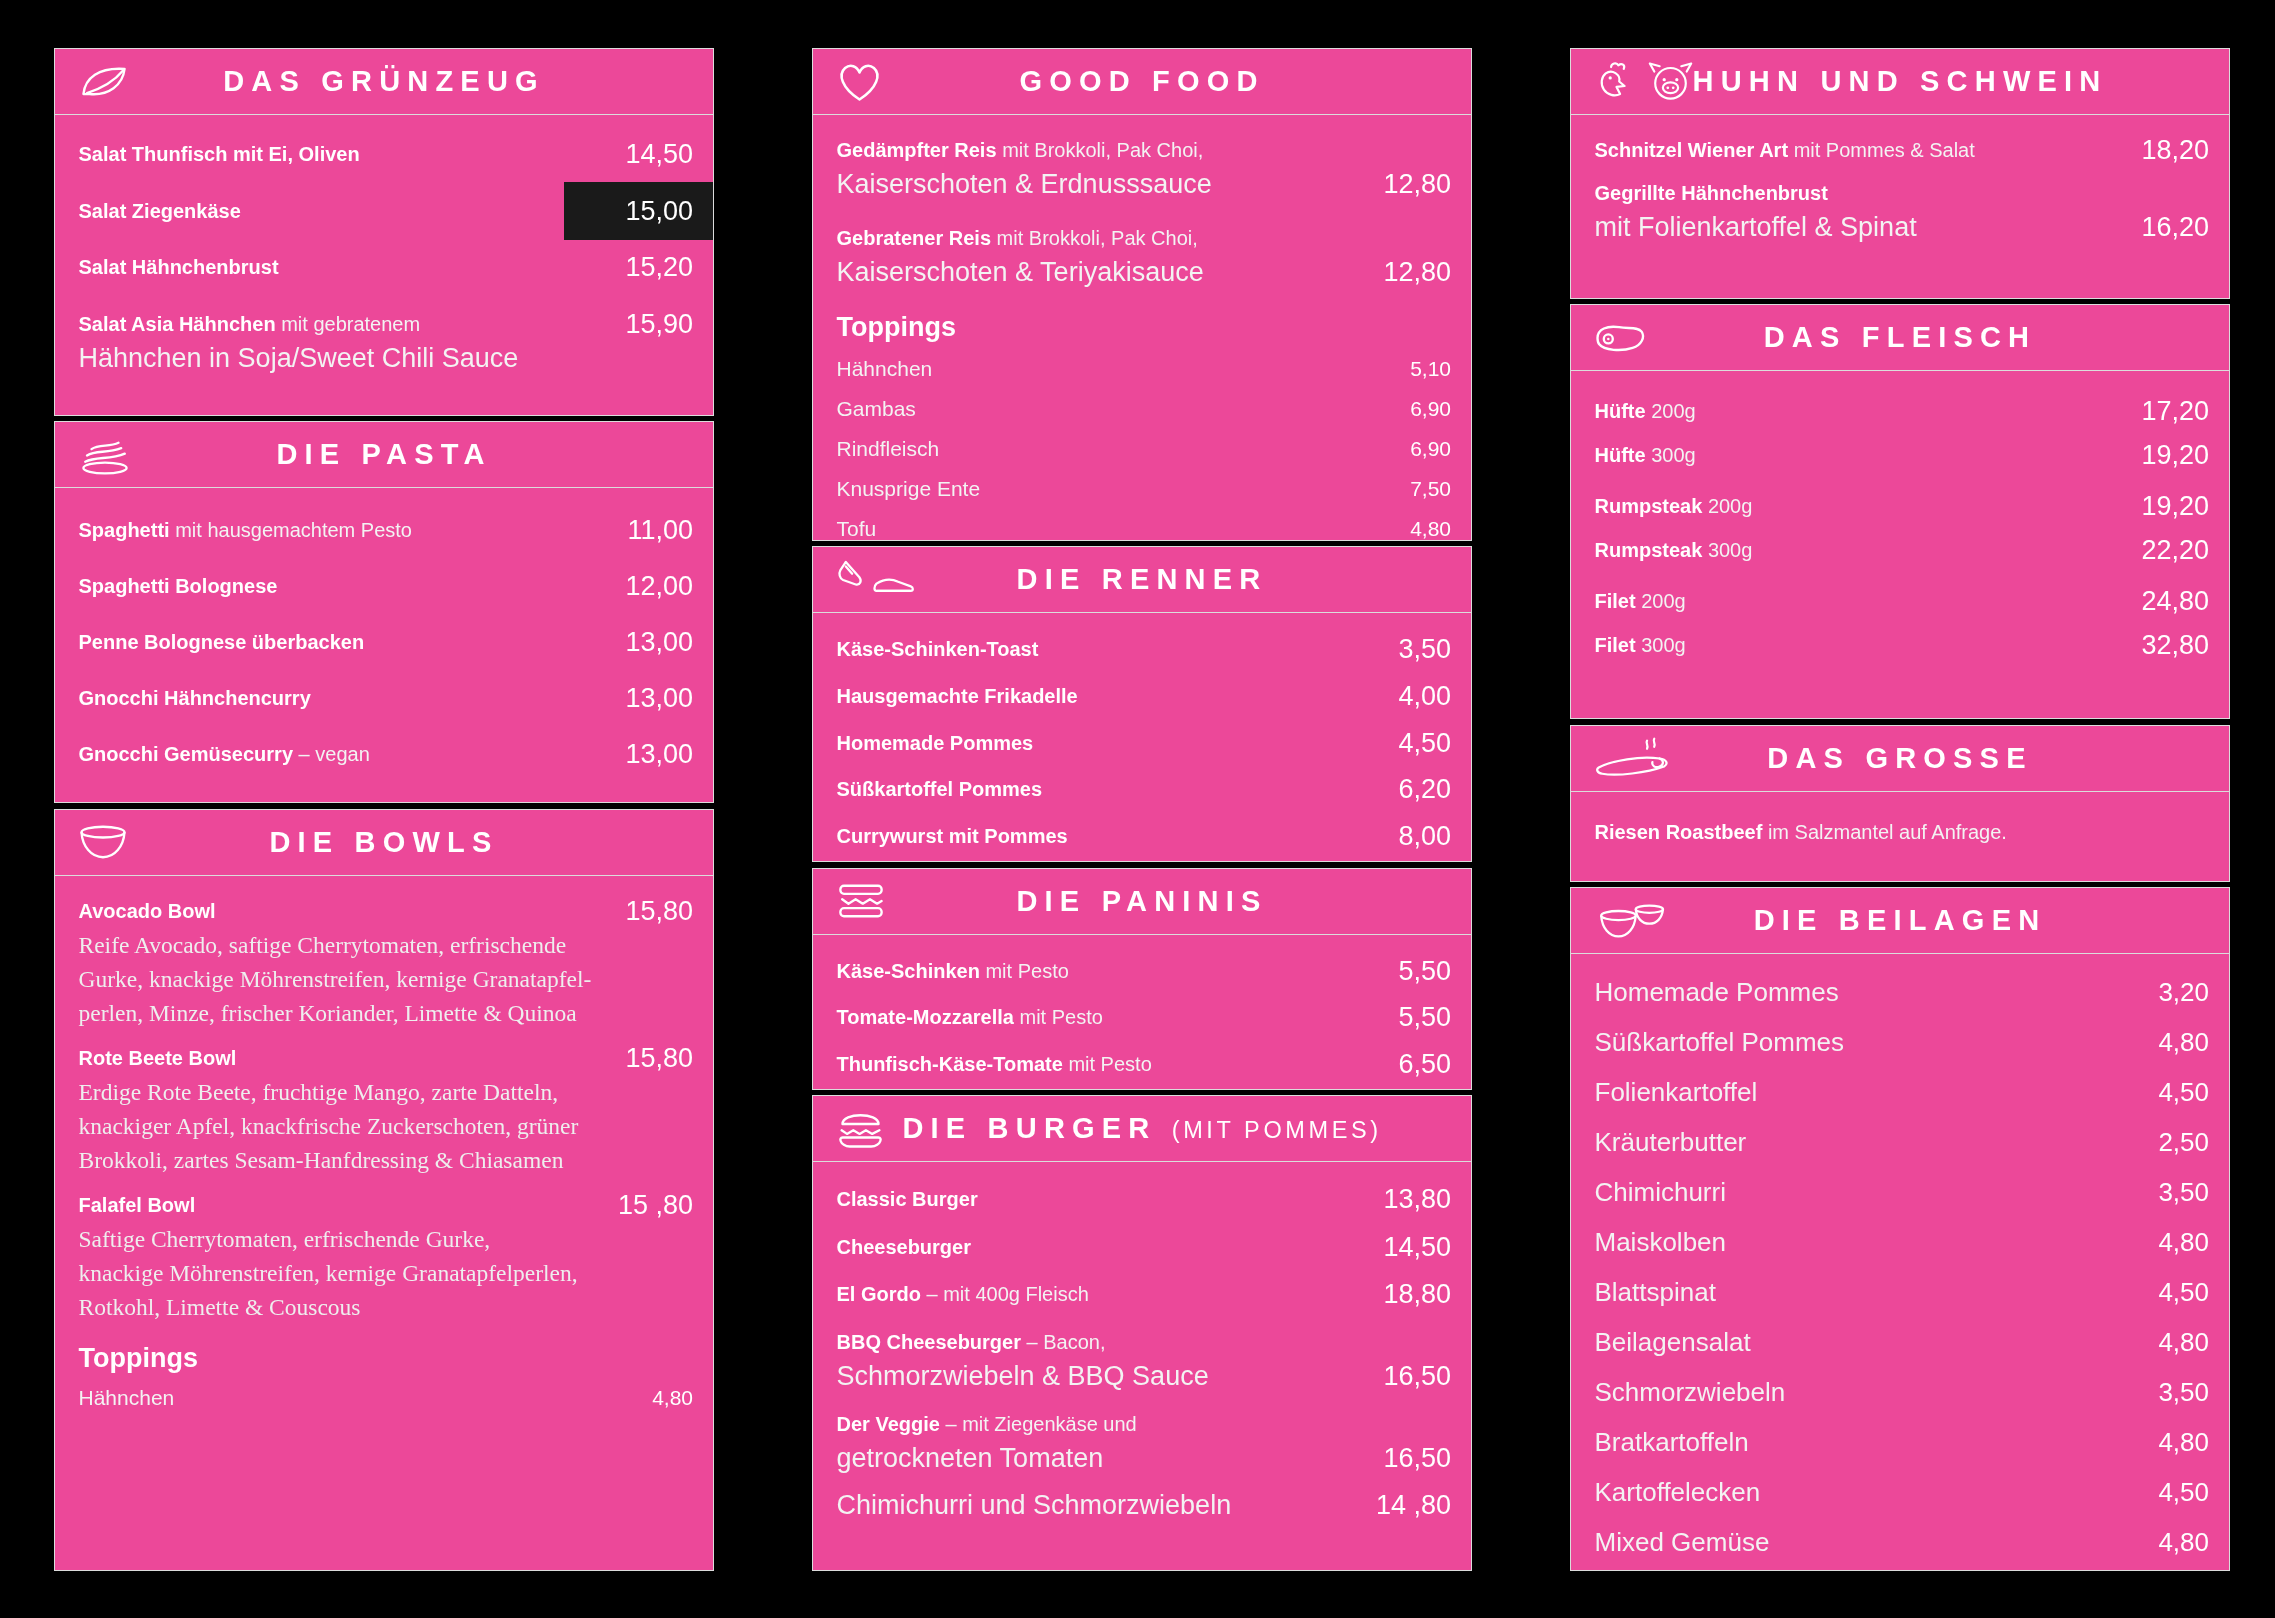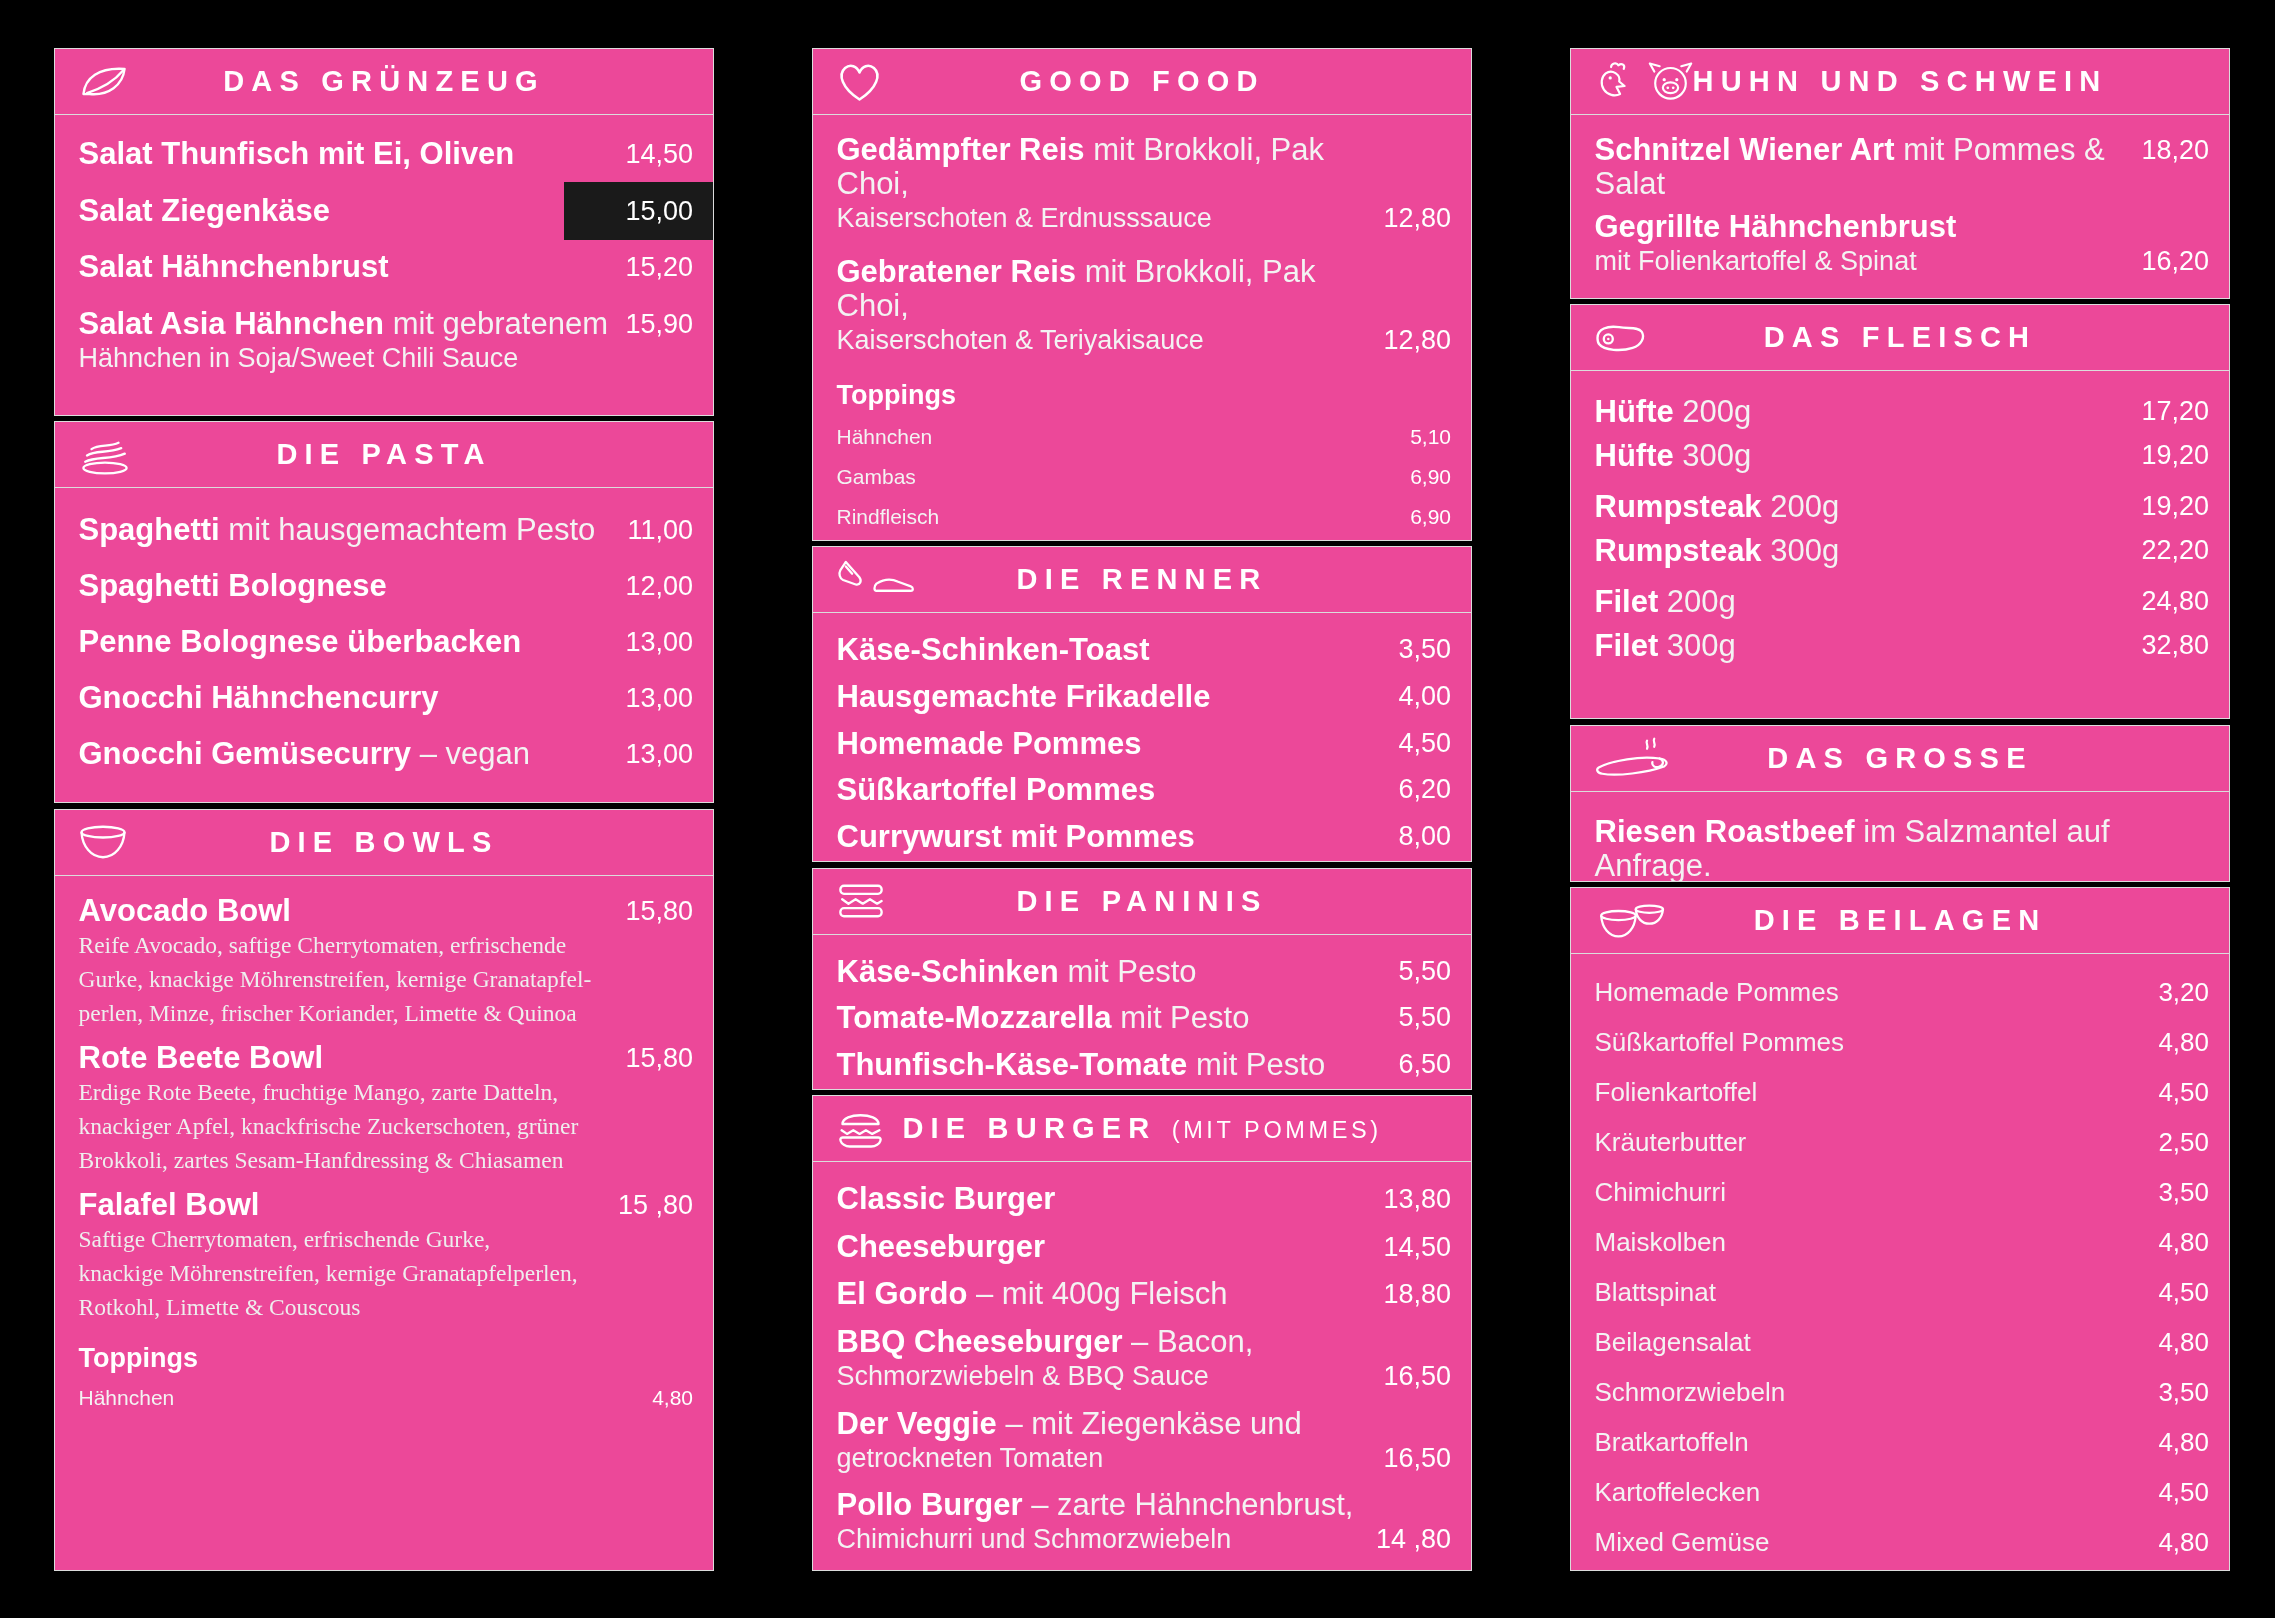--- a/index.html
+++ b/index.html
@@ -18,21 +18,21 @@
     display:flex;align-items:center;}
   .ico{position:absolute;left:22px;top:0;height:65px;display:flex;align-items:center;}
   .ico svg{display:block;}
   .ttl{margin:0;width:100%;text-align:center;font-size:29px;font-weight:700;
     letter-spacing:7.2px;white-space:nowrap;}
   .sfx{font-size:23.5px;font-weight:400;letter-spacing:3.6px;}
   .bd{flex:1 1 auto;padding:22px 20px 0 23.5px;min-height:0;}
   .item{display:flex;margin-bottom:22px;position:relative;}
   .item.grp{margin-top:18px;}
   .txt{flex:1 1 auto;min-width:0;position:relative;z-index:1;}
-  .l1{font-size:31px;line-height:34px;color:#fff;}
+  .l1{font-size:20px;line-height:34px;color:#fff;}
   .b{font-weight:700;}
   .r{font-weight:400;color:#f3f3f3;}
   .l2{font-size:27px;line-height:34px;font-weight:400;color:#f3f3f3;}
   .desc{font-size:23.5px;line-height:34px;font-weight:400;color:#eeeeee;white-space:pre-line;font-family:Liberation Serif, serif;}
   .price{margin-left:11px;font-size:27px;line-height:34px;font-weight:400;
     white-space:pre;align-self:flex-start;position:relative;z-index:1;}
   .price.pb{align-self:flex-end;}
   .hlrect{position:absolute;right:-25px;top:-11.8px;width:154px;height:58px;
     background:#1a1a1a;z-index:0;}
   
@@ -371,21 +371,20 @@
           </div>
           <div class="item">
             <div class="txt">
               <div class="l1"><span class="b">Der Veggie</span> <span class="r">– mit Ziegenkäse und</span></div>
               <div class="l2">getrockneten Tomaten</div>
             </div>
             <div class="price pb">16,50</div>
           </div>
           <div class="item">
             <div class="txt">
-              <div class="l1"><span class="b">Pollo Burger</span> <span class="r">– zarte Hähnchenbrust,</span></div>
               <div class="l2">Chimichurri und Schmorzwiebeln</div>
             </div>
             <div class="price pb">14 ,80</div>
           </div>
         </div>
       </section>
     </div>
     <div class="col">
       <section class="box" style="flex: 0 0 251px;">
         <div class="hd">

